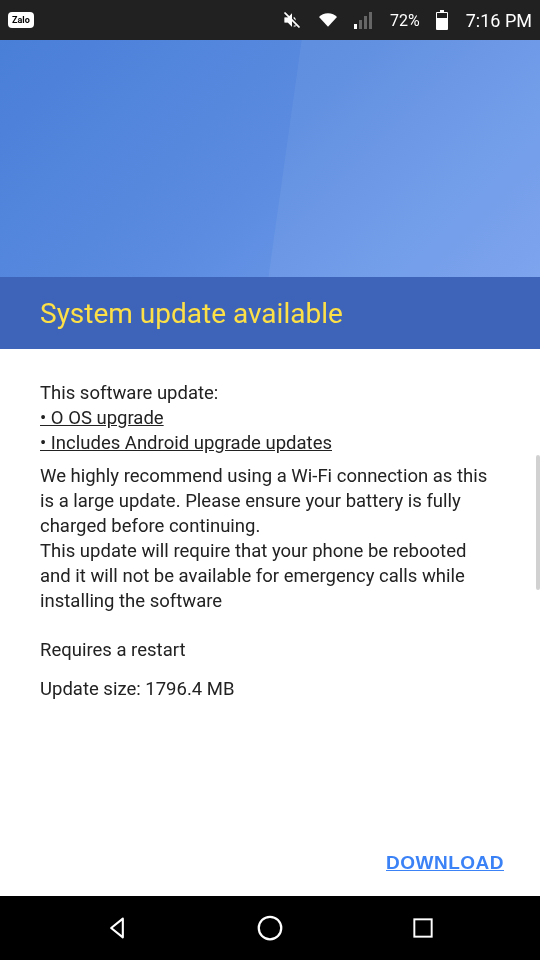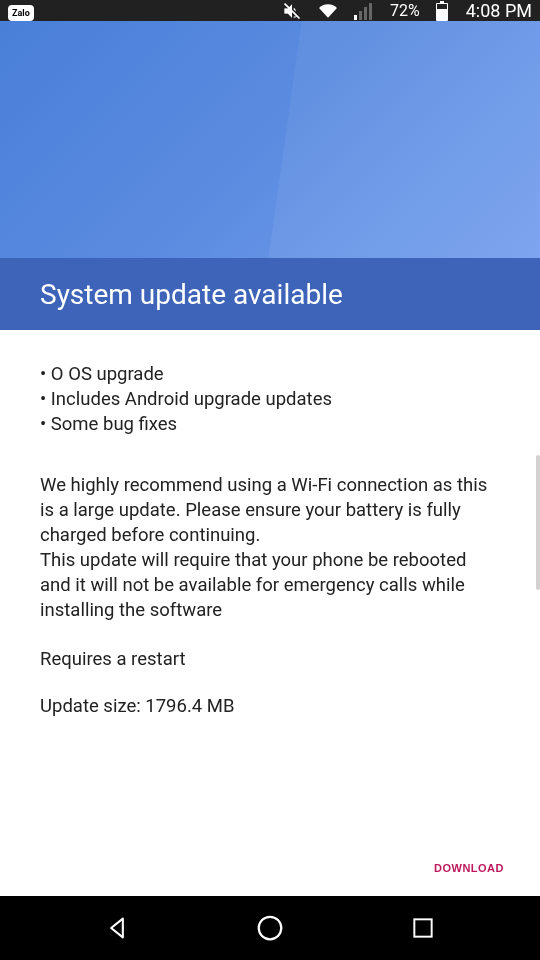--- a/index.html
+++ b/index.html
@@ -5,25 +5,25 @@
     * { margin: 0; padding: 0; box-sizing: border-box; }
     body {
       width: 540px;
       height: 960px;
       font-family: Roboto, Arial, sans-serif;
       background: #fff;
       overflow: hidden;
       position: relative;
     }
     .status-bar {
-      height: 21px;
+      height: 40px;
       background: #212121;
       color: #fff;
       display: flex;
-      align-items: flex-end;
+      align-items: center;
       padding: 0 8px;
       font-size: 16px;
     }
     .status-left {
       display: flex;
       align-items: center;
     }
     .app-badge {
       background: #fff;
       color: #000;
@@ -57,50 +57,51 @@
     .header-title-bar {
       position: absolute;
       bottom: 0; left: 0; right: 0;
       height: 72px;
       background: #3d64b9;
       display: flex;
       align-items: center;
       padding: 0 40px;
     }
     .header-title {
-      color: #ffffff;
+      color: #fde047;
       font-size: 28px;
       font-weight: 400;
     }
     .content {
       padding: 32px 40px 0 40px;
       color: #222;
       font-size: 18.5px;
       line-height: 1.35;
     }
     .update-intro { margin-bottom: 0; }
-    .bullets { margin-bottom: 36px; }
+    .bullets { margin-bottom: 8px; text-decoration: underline; }
     .recommend { margin-bottom: 0; }
     .reboot-note { margin-bottom: 24px; }
-    .restart-note { margin-bottom: 22px; }
+    .restart-note { margin-bottom: 14px; }
     .size-note { }
     .download-btn-wrap {
       position: absolute;
       bottom: 76px;
       right: 22px;
     }
     .download-btn {
-      color: #be185d;
-      font-size: 11px;
+      color: #3b82f6;
+      font-size: 19px;
       font-weight: 600;
       letter-spacing: 0.5px;
       background: none;
       border: none;
       padding: 10px 14px;
       cursor: pointer;
+      text-decoration: underline;
     }
     .nav-bar {
       position: absolute;
       bottom: 0; left: 0; right: 0;
       height: 64px;
       background: #000;
       display: flex;
       align-items: center;
       justify-content: space-around;
       padding: 0 40px;
@@ -153,35 +154,35 @@
         </svg>
     </span>
     <span style="font-size:16px">72%</span>
     <span class="status-icon">
       <svg width="12" height="20" viewBox="0 0 12 20">
           <rect x="0" y="2" width="12" height="18" rx="1" fill="#fff"></rect>
           <rect x="4" y="0" width="4" height="2" fill="#fff"></rect>
           <rect x="1" y="3" width="10" height="5" fill="#212121"></rect>
         </svg>
     </span>
-    <span class="status-time">4:08 PM</span>
+    <span class="status-time">7:16 PM</span>
   </div>
 </div>
 
 <div class="header-area">
   <div class="header-title-bar">
     <div class="header-title">System update available</div>
   </div>
 </div>
 
 <div class="content">
+  <div class="update-intro">This software update:</div>
   <div class="bullets">
     <div>• O OS upgrade</div>
     <div>• Includes Android upgrade updates</div>
-    <div>• Some bug fixes</div>
   </div>
   <div class="recommend">We highly recommend using a Wi-Fi connection as this is a large update. Please ensure your battery is fully charged before continuing.</div>
   <div class="reboot-note">This update will require that your phone be rebooted and it will not be available for emergency calls while installing the software</div>
   <div class="restart-note">Requires a restart</div>
   <div class="size-note">Update size: 1796.4 MB</div>
 </div>
 
 <div class="scrollbar-hint"></div>
 
 <div class="download-btn-wrap">

